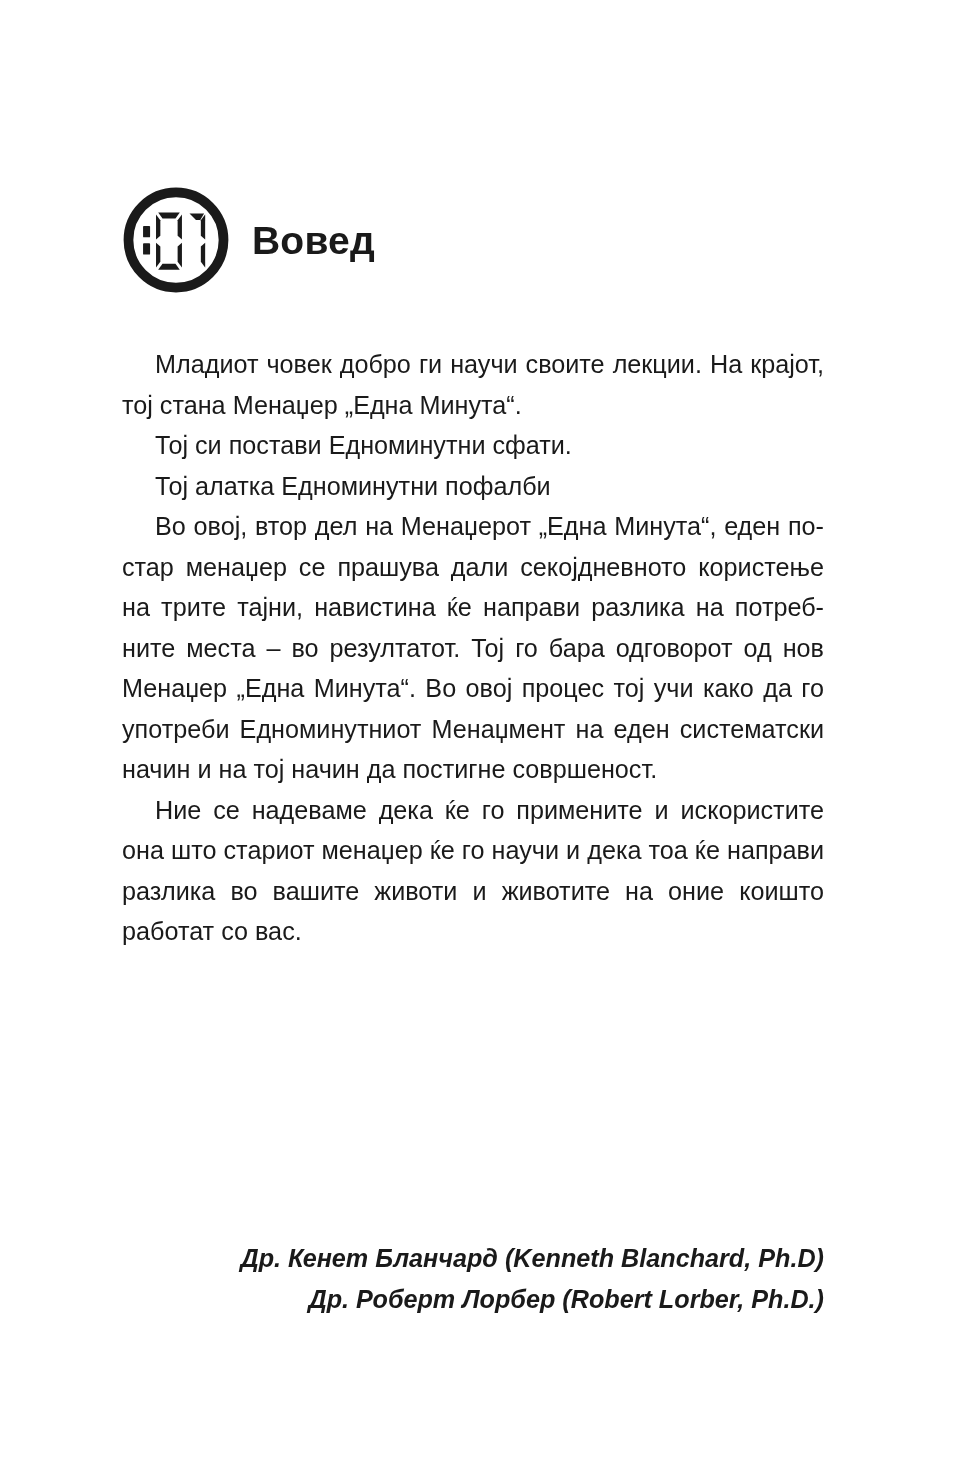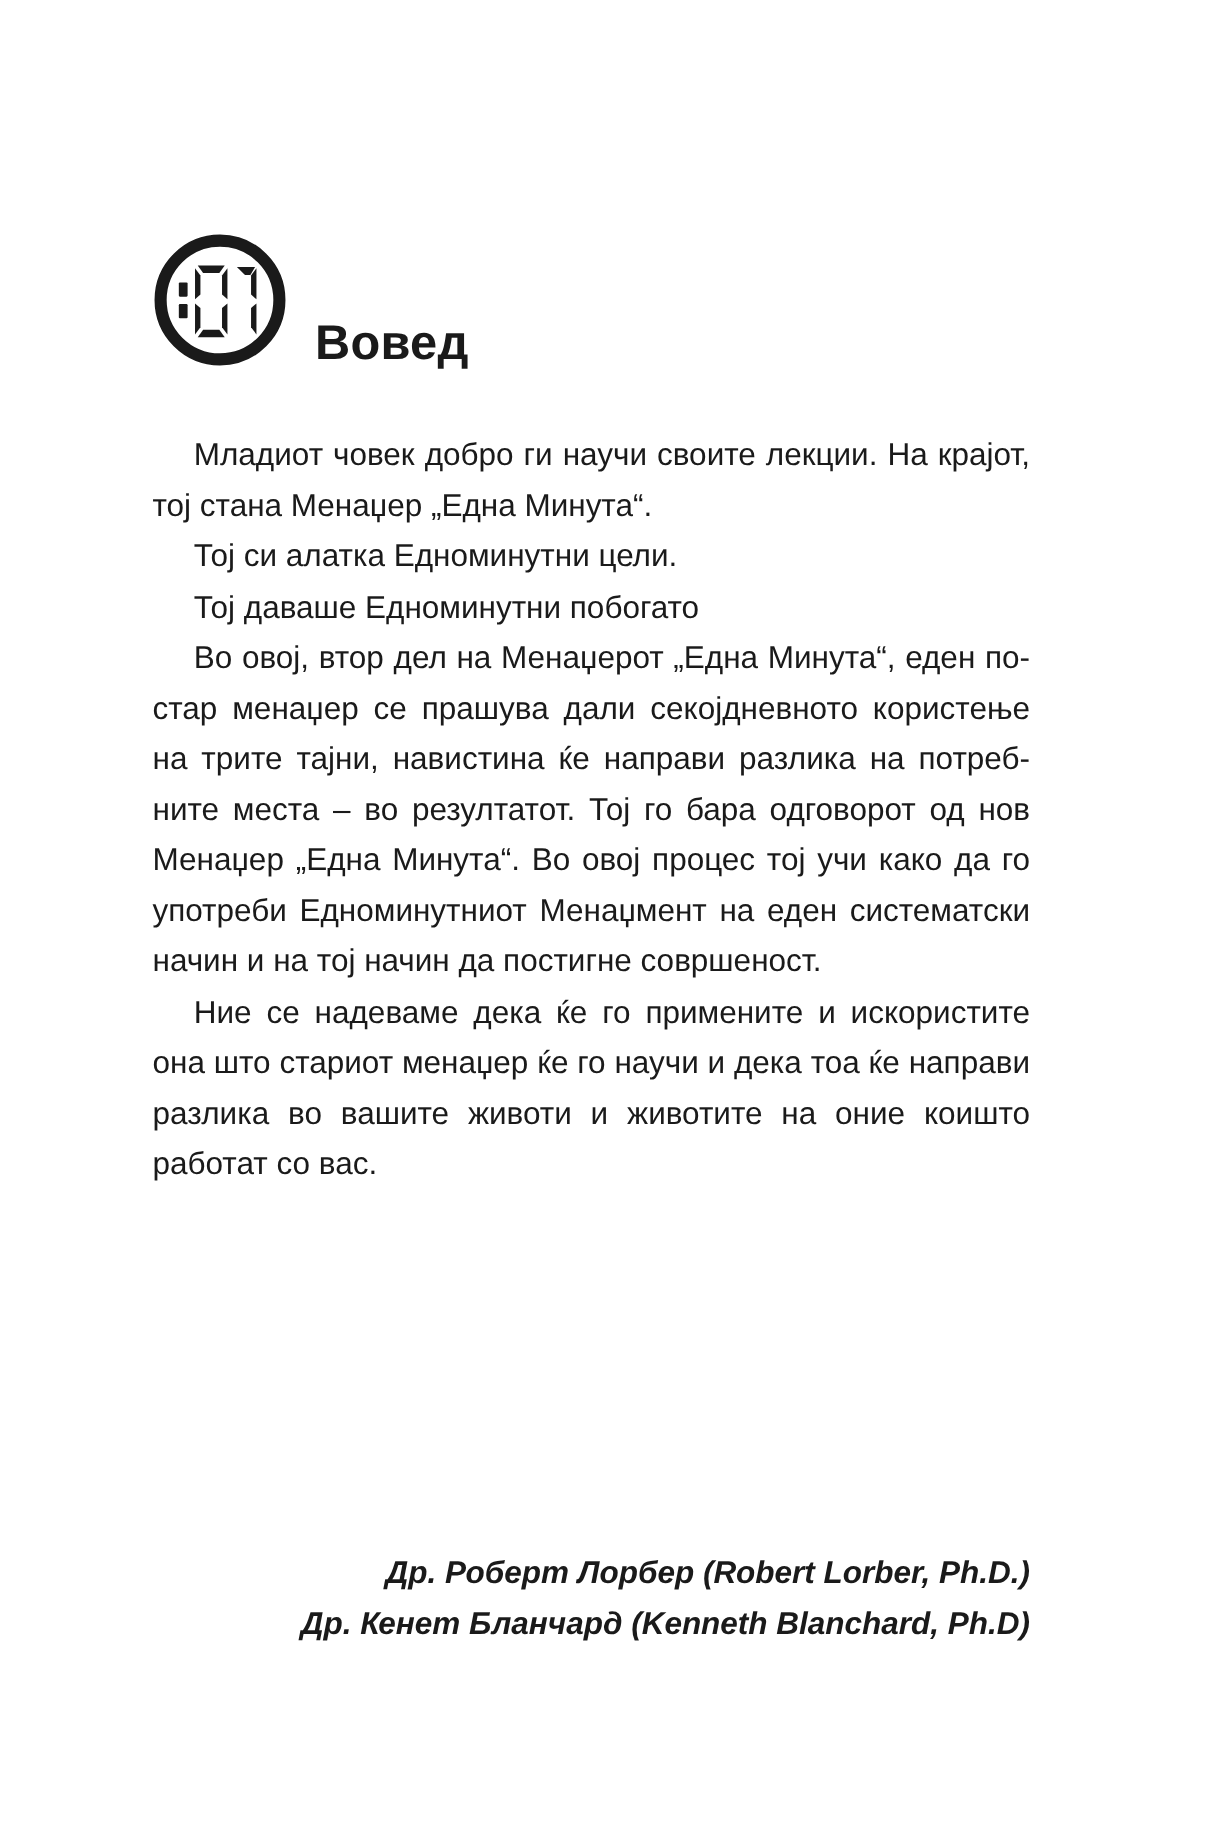--- a/index.html
+++ b/index.html
@@ -20,21 +20,21 @@
     overflow: hidden;
     box-sizing: border-box;
   }
 
   
   .chapter-header {
     position: absolute;
     left: 122px;
     top: 186px;
     display: flex;
-    align-items: flex-end;
+    align-items: center;
     gap: 22px;
   }
   .chapter-logo {
     width: 108px;
     height: 108px;
     flex: 0 0 108px;
     display: block;
   }
   .chapter-title {
     font-family: "Liberation Sans", "DejaVu Sans", sans-serif;
@@ -118,24 +118,24 @@
         <polygon points="77.0,26.5 77.0,49.5 73.0,46.0 73.0,31.8"></polygon>
         <polygon points="77.0,52.5 77.0,75.5 73.0,70.2 73.0,56.0"></polygon>
       </g>
     </svg>
 
     <div class="chapter-title">Вовед</div>
   </div>
 
   <div class="body-text">
     <p class="para">Младиот човек добро ги научи своите лекции. На крајот, тој стана Менаџер „Една Минута“.</p>
-    <p class="para single">Тој си алатка Едноминутни цели.</p>
-    <p class="para single">Тој даваше Едноминутни побогато</p>
+    <p class="para single">Тој си постави Едноминутни сфати.</p>
+    <p class="para single">Тој алатка Едноминутни пофалби</p>
     <p class="para">Во овој, втор дел на Менаџерот „Една Минута“, еден по­стар менаџер се прашува дали секојдневното користење на трите тајни, навистина ќе направи разлика на потреб­ните места – во резултатот. Тој го бара одговорот од нов Менаџер „Една Минута“. Во овој процес тој учи како да го употреби Едноминутниот Менаџмент на еден система­тски начин и на тој начин да постигне совршеност.</p>
     <p class="para">Ние се надеваме дека ќе го примените и искористите она што стариот менаџер ќе го научи и дека тоа ќе напра­ви разлика во вашите животи и животите на оние коишто работат со вас.</p>
   </div>
 
   <div class="signature">
+    <p class="sig-line">Др. Кенет Бланчард (Kenneth Blanchard, Ph.D)</p>
     <p class="sig-line">Др. Роберт Лорбер (Robert Lorber, Ph.D.)</p>
-    <p class="sig-line">Др. Кенет Бланчард (Kenneth Blanchard, Ph.D)</p>
   </div>
 
 </div>
 
 </body></html>

